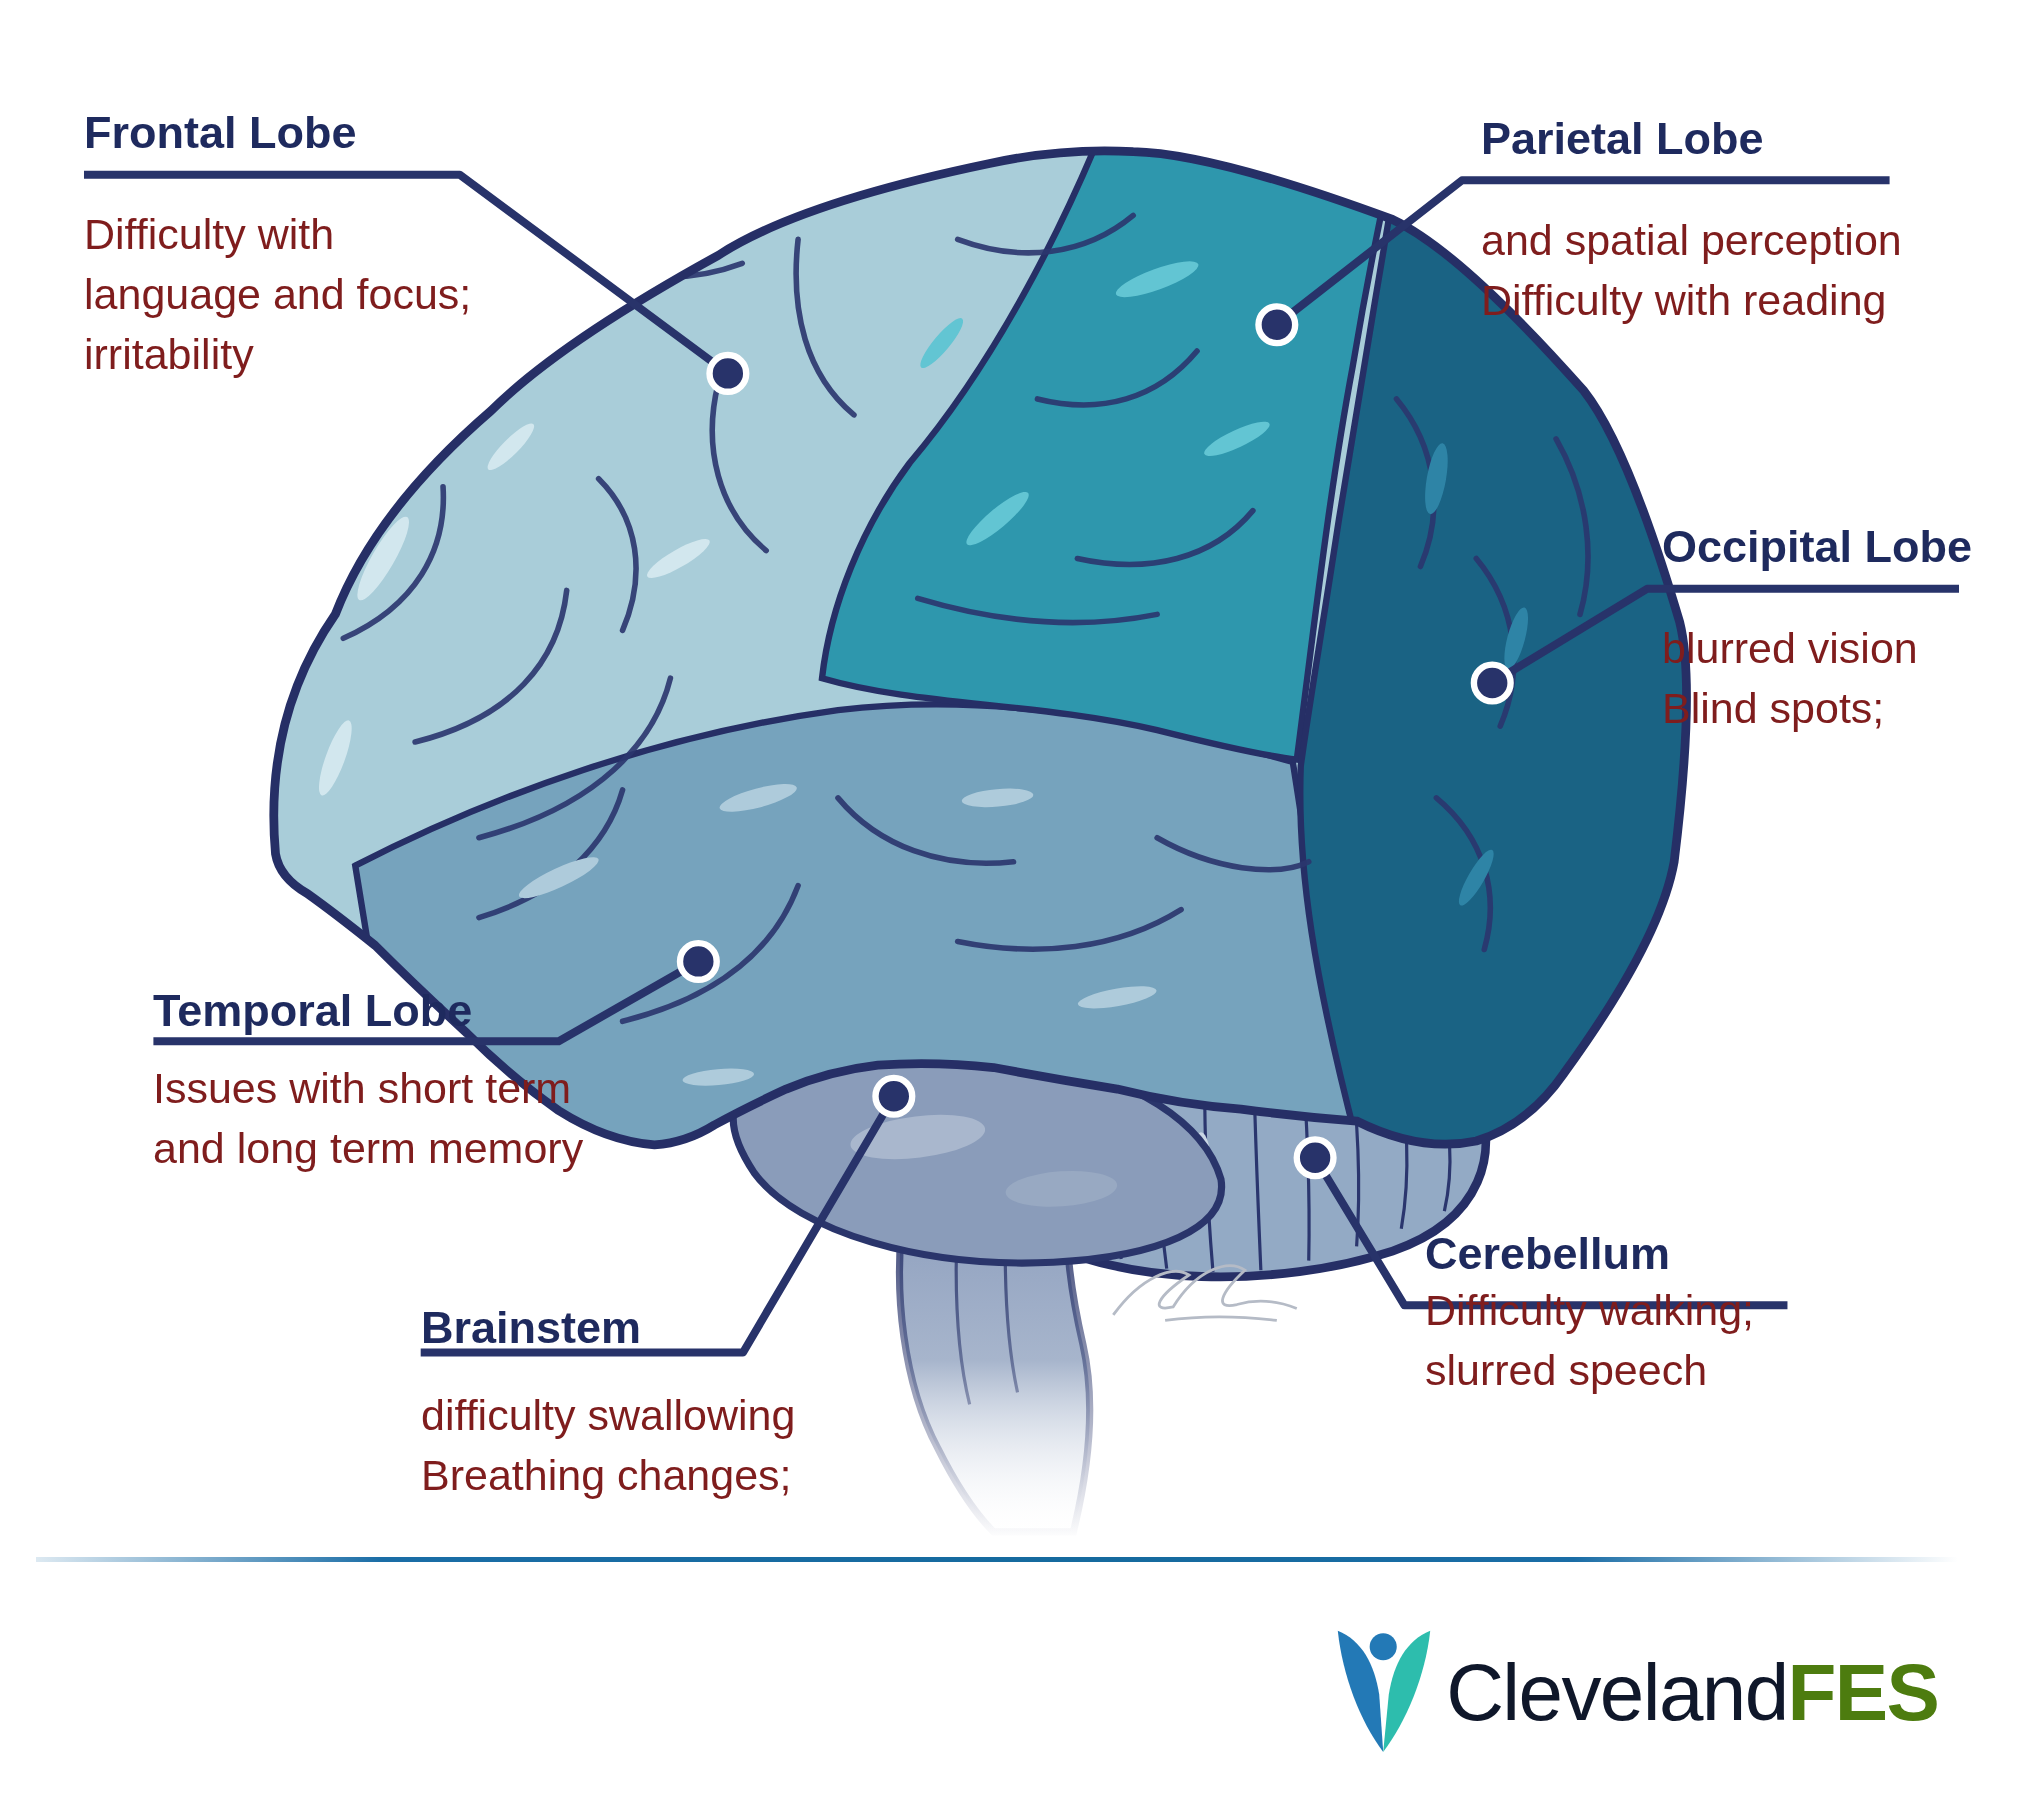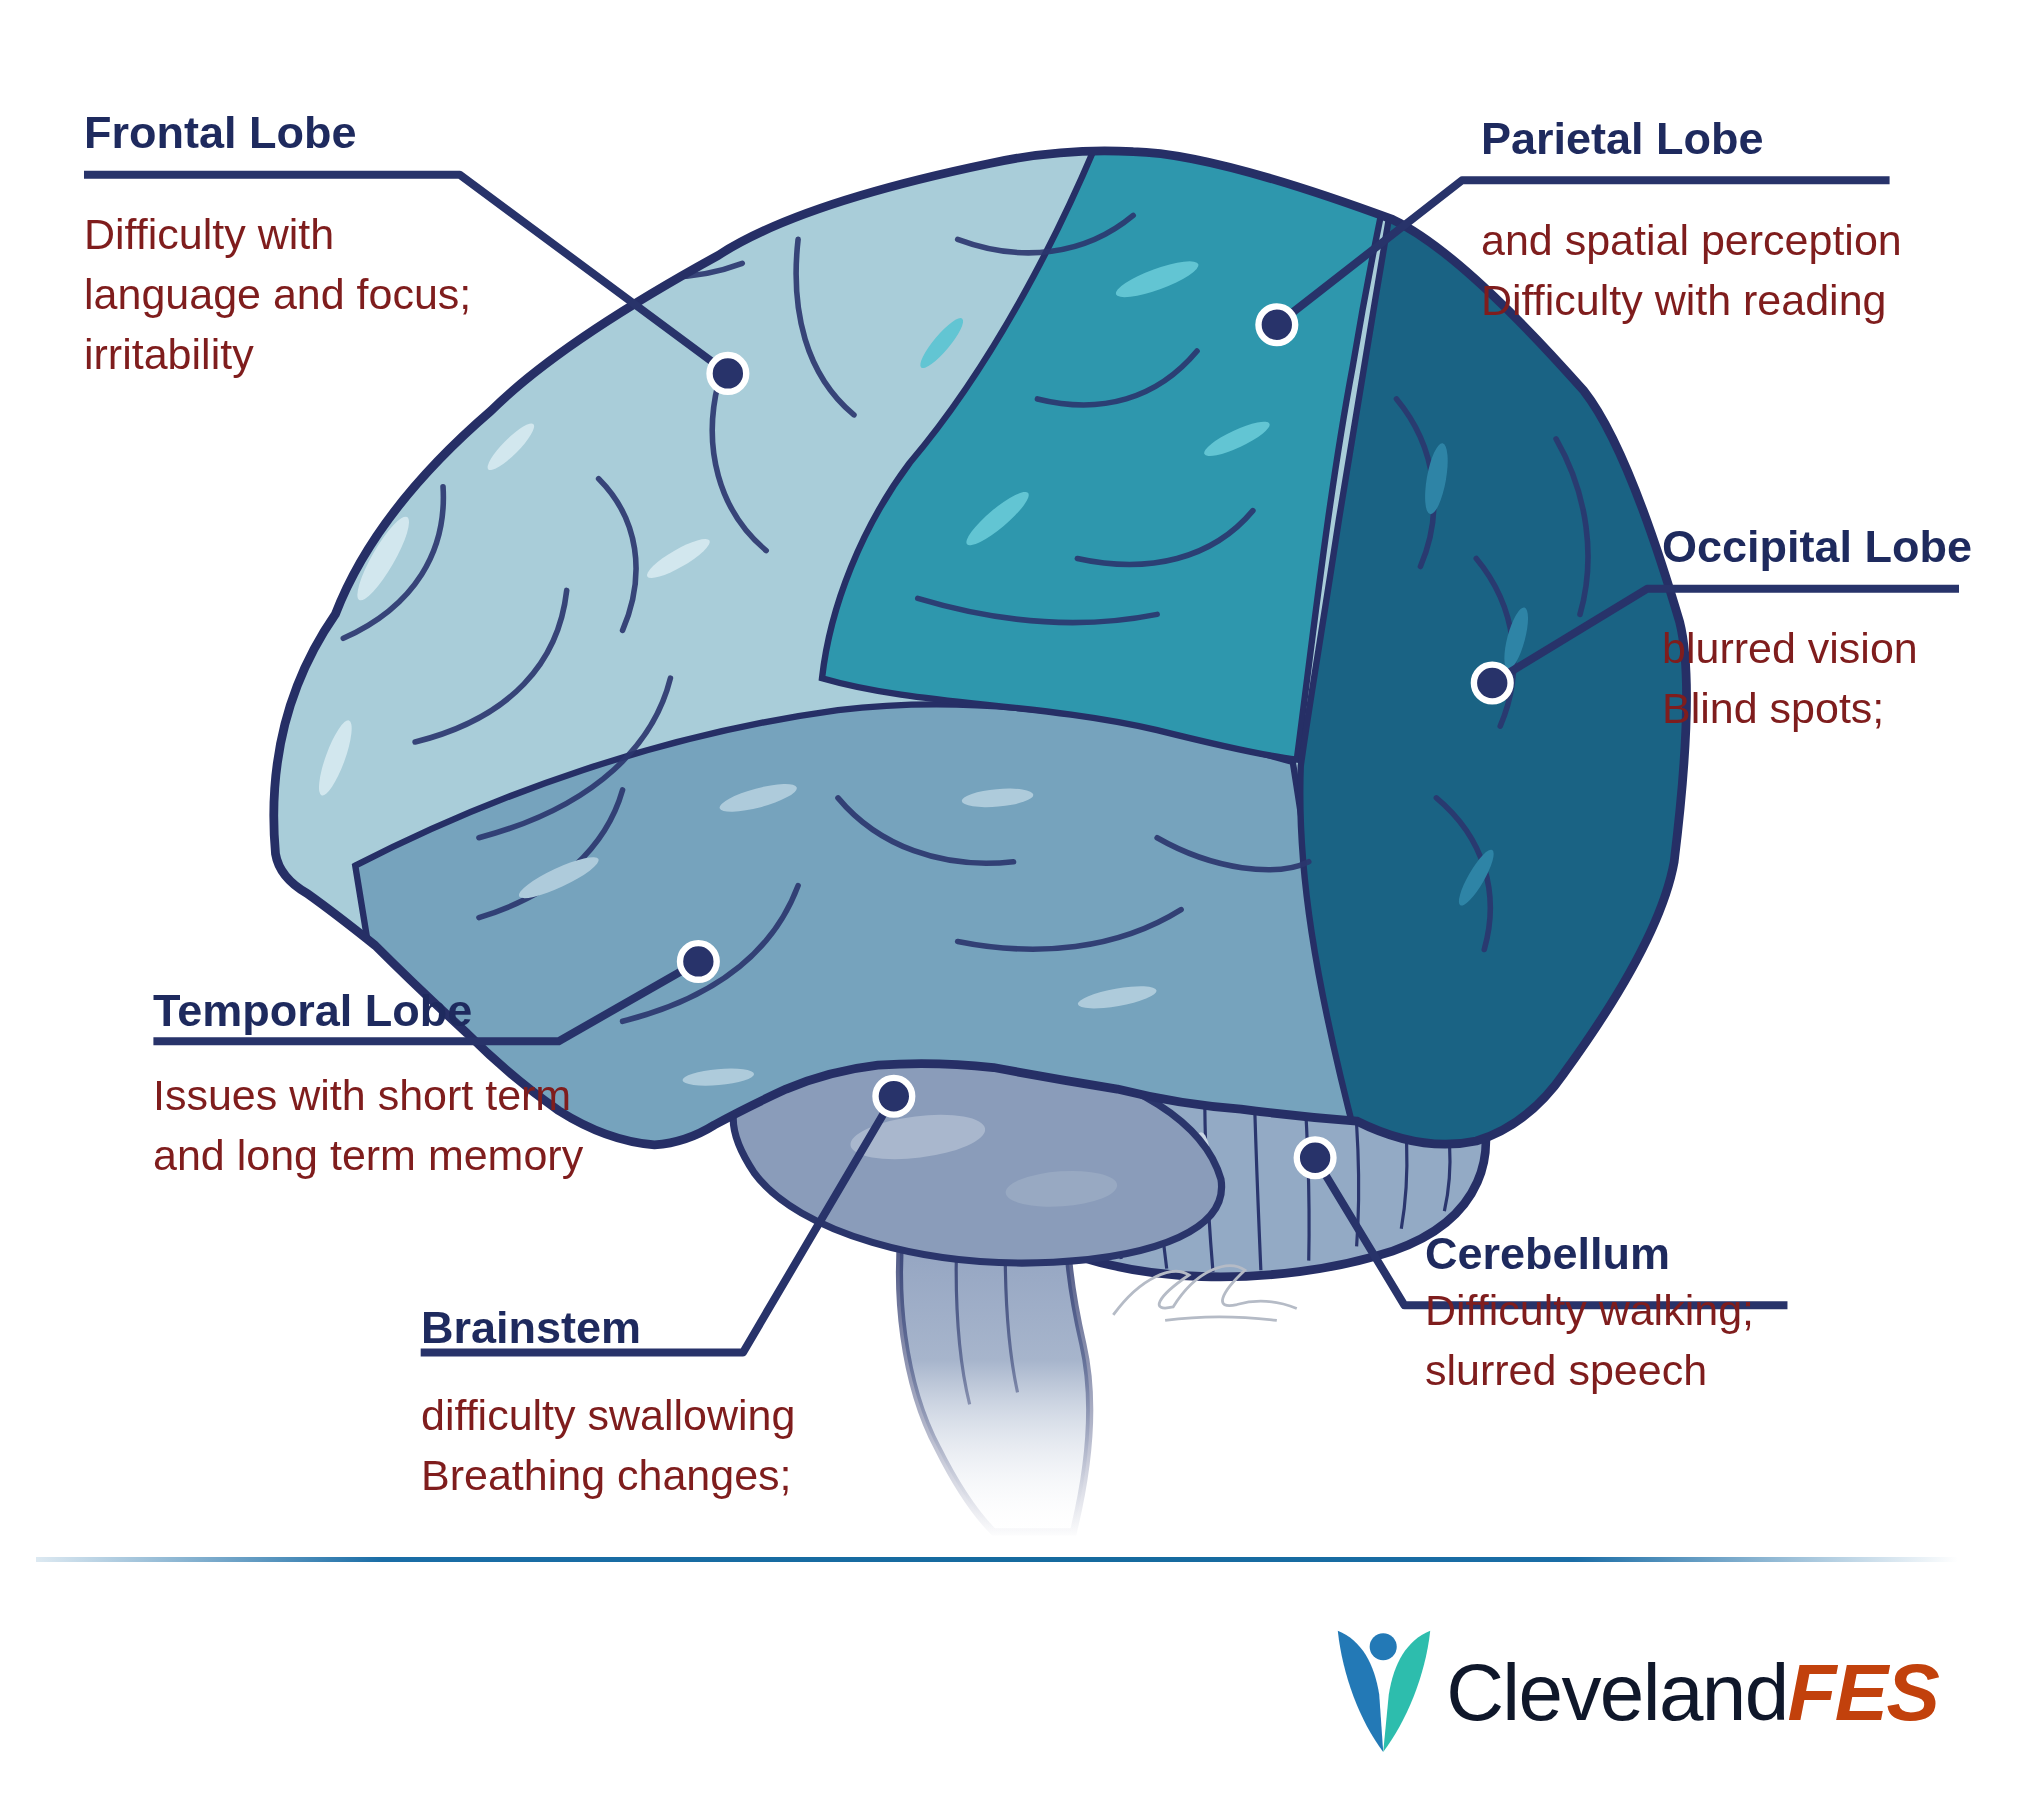--- a/index.html
+++ b/index.html
@@ -9,21 +9,21 @@
   .label{position:absolute;}
   .label-title{font-size:45px;font-weight:700;color:#1e2a5e;line-height:53px;white-space:nowrap;}
   .label-body{font-size:43px;font-weight:400;color:#7f1d1d;line-height:60px;white-space:nowrap;}
   
   #footer-rule{position:absolute;left:36px;top:1557px;width:1922px;height:4.8px;
     background:linear-gradient(90deg, rgba(26,109,166,0.15) 0%, #1a6da6 18%, #156a9e 55%, #1a6da6 80%, rgba(26,109,166,0) 100%);}
   #logo{position:absolute;left:1333px;top:1626px;display:flex;align-items:flex-start;}
   #logo-mark{width:102px;height:134px;margin-right:11.2px;}
   #logo-text{font-size:80px;line-height:134px;letter-spacing:-1.6px;white-space:nowrap;}
   .logo-primary{color:#0f172a;font-weight:400;}
-  .logo-accent{color:#c2410c;font-weight:700;font-style:italic;}
+  .logo-accent{color:#4d7c0f;font-weight:700;}
 </style>
 </head>
 <body>
 
 <div id="canvas">
 
   <svg id="brain-art" viewBox="0 0 2560 2261">
     <defs>
       <clipPath id="cerebrumClip">
         <path d="M 345,1070 Q 330,900 420,770 Q 470,640 615,515 Q 700,430 900,320 Q 1000,255 1240,205 Q 1330,185 1420,190 Q 1520,192 1745,275 Q 1830,315 1985,490 Q 2040,560 2105,780 Q 2125,860 2098,1080 Q 2080,1180 1960,1345 Q 1915,1410 1850,1430 Q 1780,1445 1700,1405 Q 1630,1400 1555,1390 Q 1480,1385 1400,1365 Q 1320,1352 1245,1338 Q 1170,1330 1100,1335 Q 1040,1342 985,1365 Q 935,1388 895,1410 Q 860,1432 820,1435 Q 760,1430 700,1392 Q 640,1350 585,1295 Q 520,1235 470,1185 Q 420,1145 385,1120 Q 350,1100 345,1070 Z"></path>
@@ -182,21 +182,21 @@
   <div class="label" style="left:1662px;top:520px;">
     <div class="label-title">Occipital Lobe</div>
     <div class="label-body" style="margin-top:45px;">
       <div>blurred vision</div>
       <div>Blind spots;</div>
     </div>
   </div>
 
   <div class="label" style="left:153px;top:984px;">
     <div class="label-title">Temporal Lobe</div>
-    <div class="label-body" style="margin-top:28px;">
+    <div class="label-body" style="margin-top:21px;">
       <div>Issues with short term</div>
       <div>and long term memory</div>
     </div>
   </div>
 
   <div class="label" style="left:421px;top:1301px;">
     <div class="label-title">Brainstem</div>
     <div class="label-body" style="margin-top:31px;">
       <div>difficulty swallowing</div>
       <div>Breathing changes;</div>

